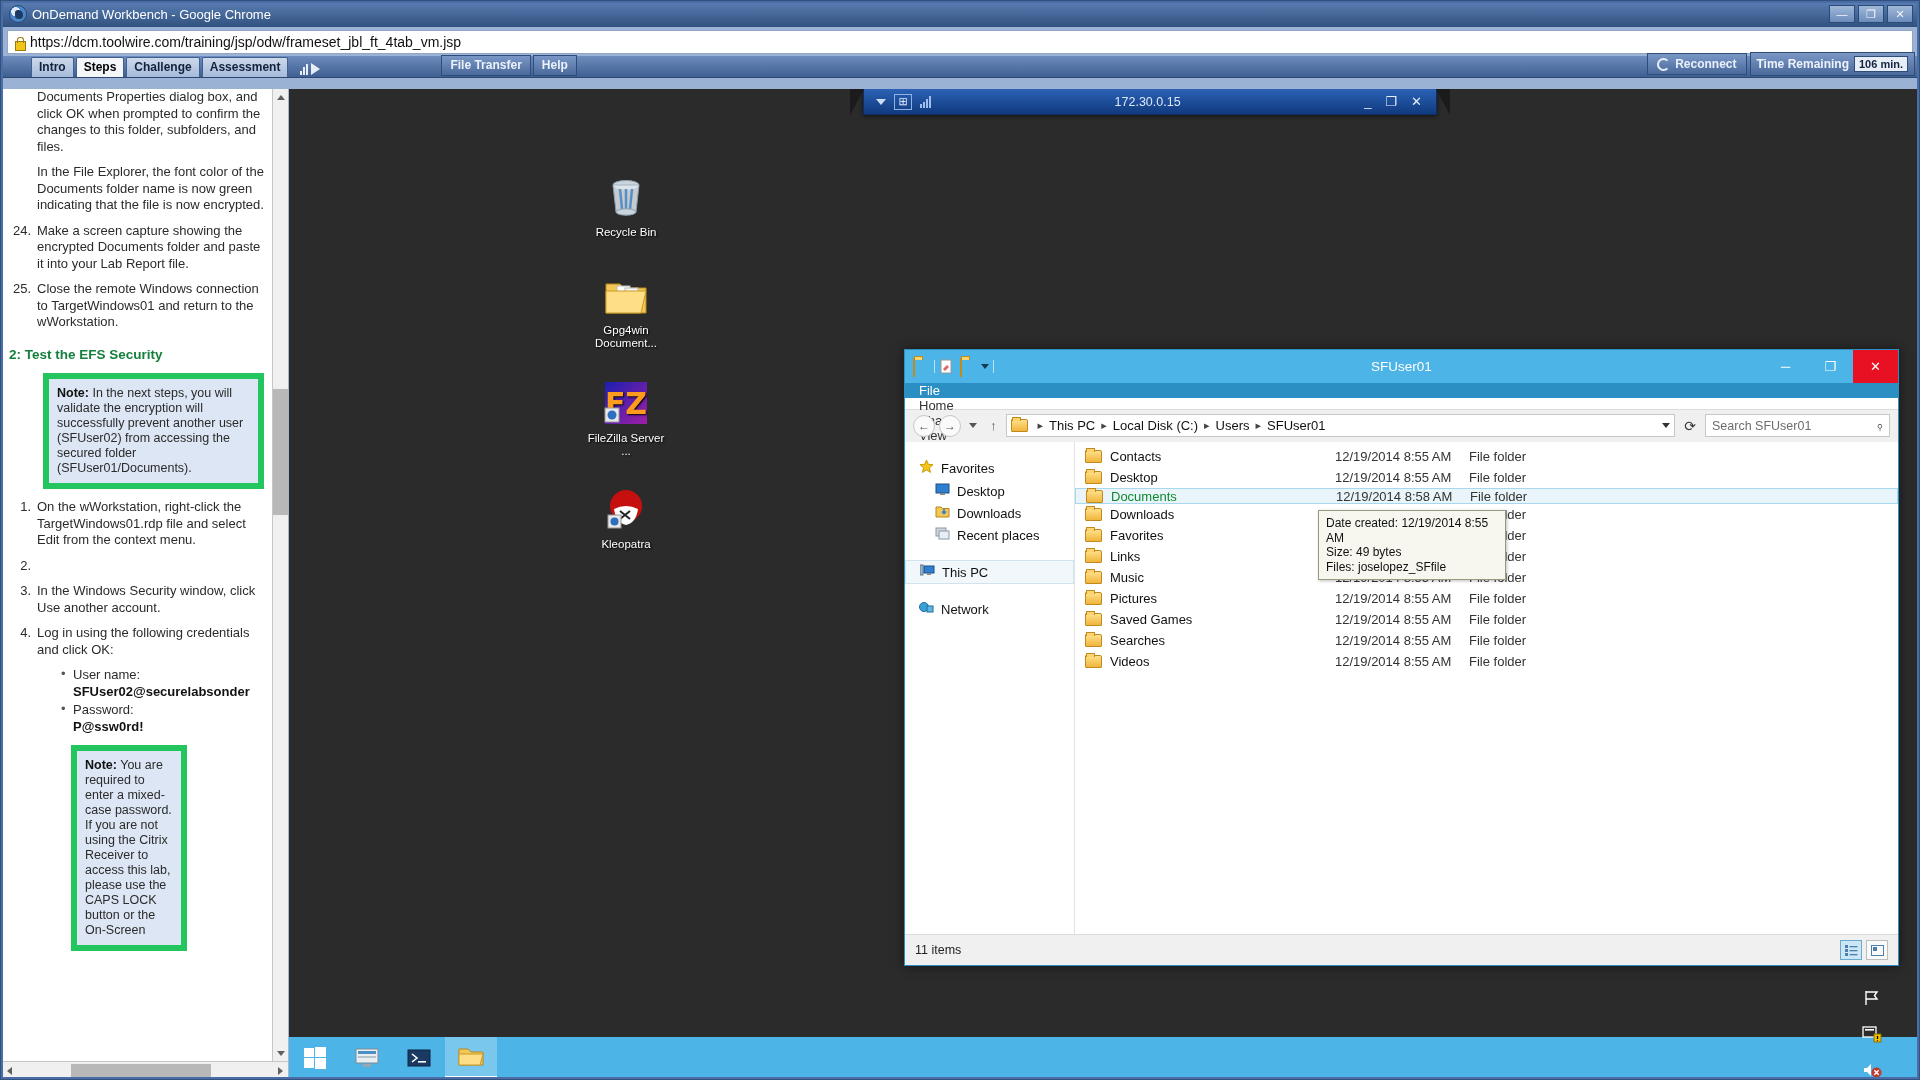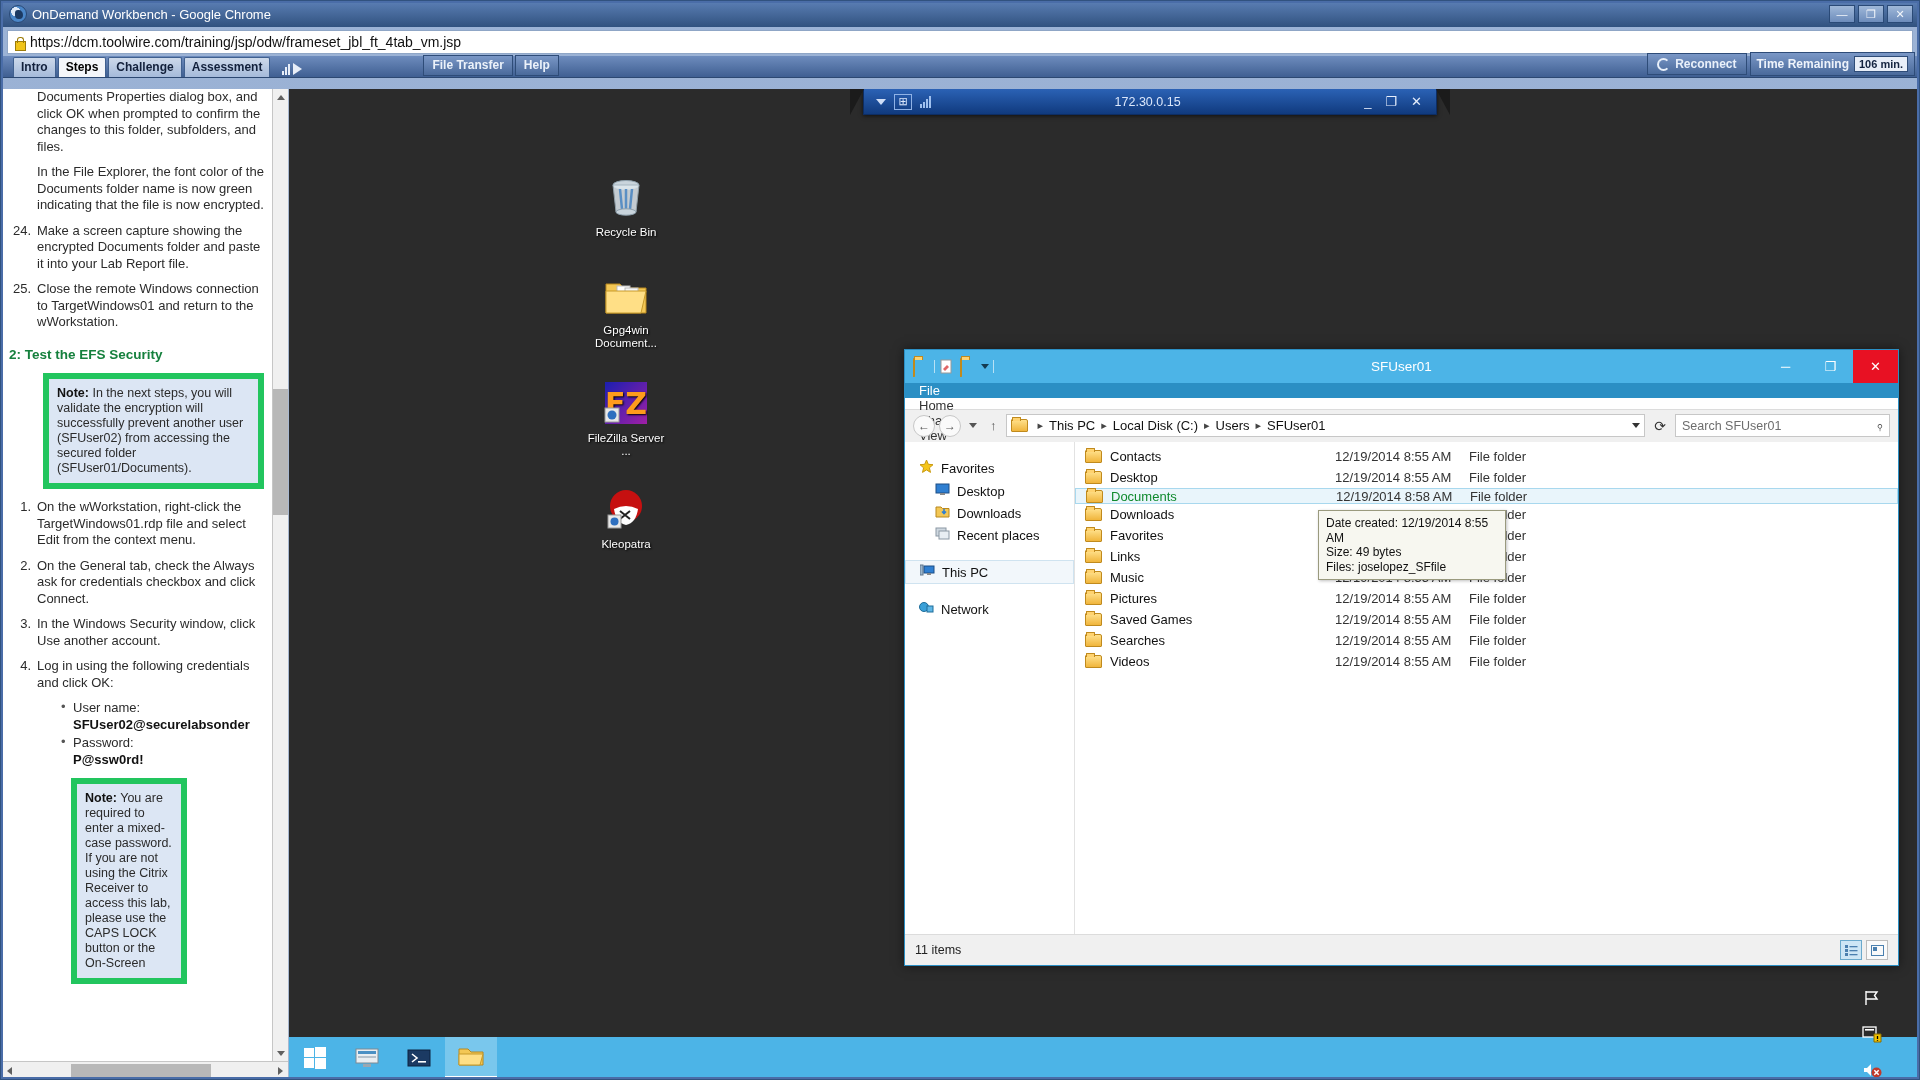--- a/index.html
+++ b/index.html
@@ -48,21 +48,21 @@
     content:""; position:absolute; left:1px; top:5px; width:9px; height:8px;
     background:#f0c419; border:1px solid #9c7c0a;
   }
   .lock-ico:after{
     content:""; position:absolute; left:3px; top:1px; width:5px; height:5px;
     border:1.5px solid #9c7c0a; border-bottom:none; border-radius:3px 3px 0 0;
   }
   
   #wb-toolbar {
     height:22px; background:linear-gradient(#6e8cbd,#3f5f92);
-    display:flex; align-items:flex-end; padding-left:12px; position:relative;
+    display:flex; align-items:flex-end; padding-left:30px; position:relative;
     border-bottom:1px solid #2c4872;
   }
   .wb-tab {
     font-size:12px; font-weight:bold; color:#12203b;
     padding:2px 7px 3px 7px; margin-right:2px;
     background:linear-gradient(#cdd9ea,#a5bada);
     border:1px solid #40608f; border-bottom:none;
     border-radius:2px 2px 0 0; line-height:14px;
   }
   .wb-tab.active { background:#f4f6fa; color:#000; }
@@ -225,21 +225,21 @@
   .nav-caret{width:0;height:0;border-left:4px solid transparent;border-right:4px solid transparent;border-top:5px solid #555;margin:0 4px;}
   .nav-up{ color:#555;font-size:13px;padding:0 5px;}
   #crumbbar{
     flex:1 1 auto; height:23px; background:#fff; border:1px solid #c7c7c7;
     display:flex; align-items:center; padding:0 4px; font-size:13px; color:#111; gap:2px;
   }
   #crumbbar .sep{ color:#444; font-size:11px; padding:0 4px;}
   #crumbbar .crumb-caret{margin-left:auto;width:0;height:0;border-left:4px solid transparent;border-right:4px solid transparent;border-top:5px solid #333;}
   .refresh-btn{ width:22px;height:22px;display:flex;align-items:center;justify-content:center;color:#333;font-size:14px;}
   #searchbox{
-    width:215px;height:23px;background:#fff;border:1px solid #c7c7c7;
+    width:185px;height:23px;background:#fff;border:1px solid #c7c7c7;
     display:flex;align-items:center;padding:0 6px;font-size:12.5px;color:#6d6d6d;
   }
   #searchbox .mag{ margin-left:auto; color:#333; font-size:13px; transform:rotate(-45deg); }
   #ex-main{ position:absolute; left:0; right:0; top:92px; bottom:31px; display:flex; background:#fff;}
   #ex-nav{
     width:170px; background:#fff; border-right:1px solid #e2e2e2; padding-top:14px; font-size:13px;
   }
   .nav-item{ display:flex; align-items:center; gap:7px; padding:3px 6px 3px 14px; color:#111; }
   .nav-item.child{ padding-left:30px; }
   .nav-item.sel{ background:#f2f7fb; border:1px solid #cfe3f0; }
@@ -373,21 +373,20 @@
           <b>Note:</b><span> In the next steps, you will validate the encryption will successfully prevent another user (SFUser02) from accessing the secured folder (SFUser01/Documents).</span>
         </div>
 
         <ol class="steps">
           <li>
             <span class="num">1.</span>
             <span class="txt">On the wWorkstation, right-click the TargetWindows01.rdp file and select Edit from the context menu.</span>
           </li>
           <li>
             <span class="num">2.</span>
-            <span class="txt">On the General tab, check the Always ask for credentials checkbox and click Connect.</span>
           </li>
           <li>
             <span class="num">3.</span>
             <span class="txt">In the Windows Security window, click Use another account.</span>
           </li>
           <li>
             <span class="num">4.</span>
             <span class="txt">Log in using the following credentials and click OK:</span>
           </li>
         </ol>

